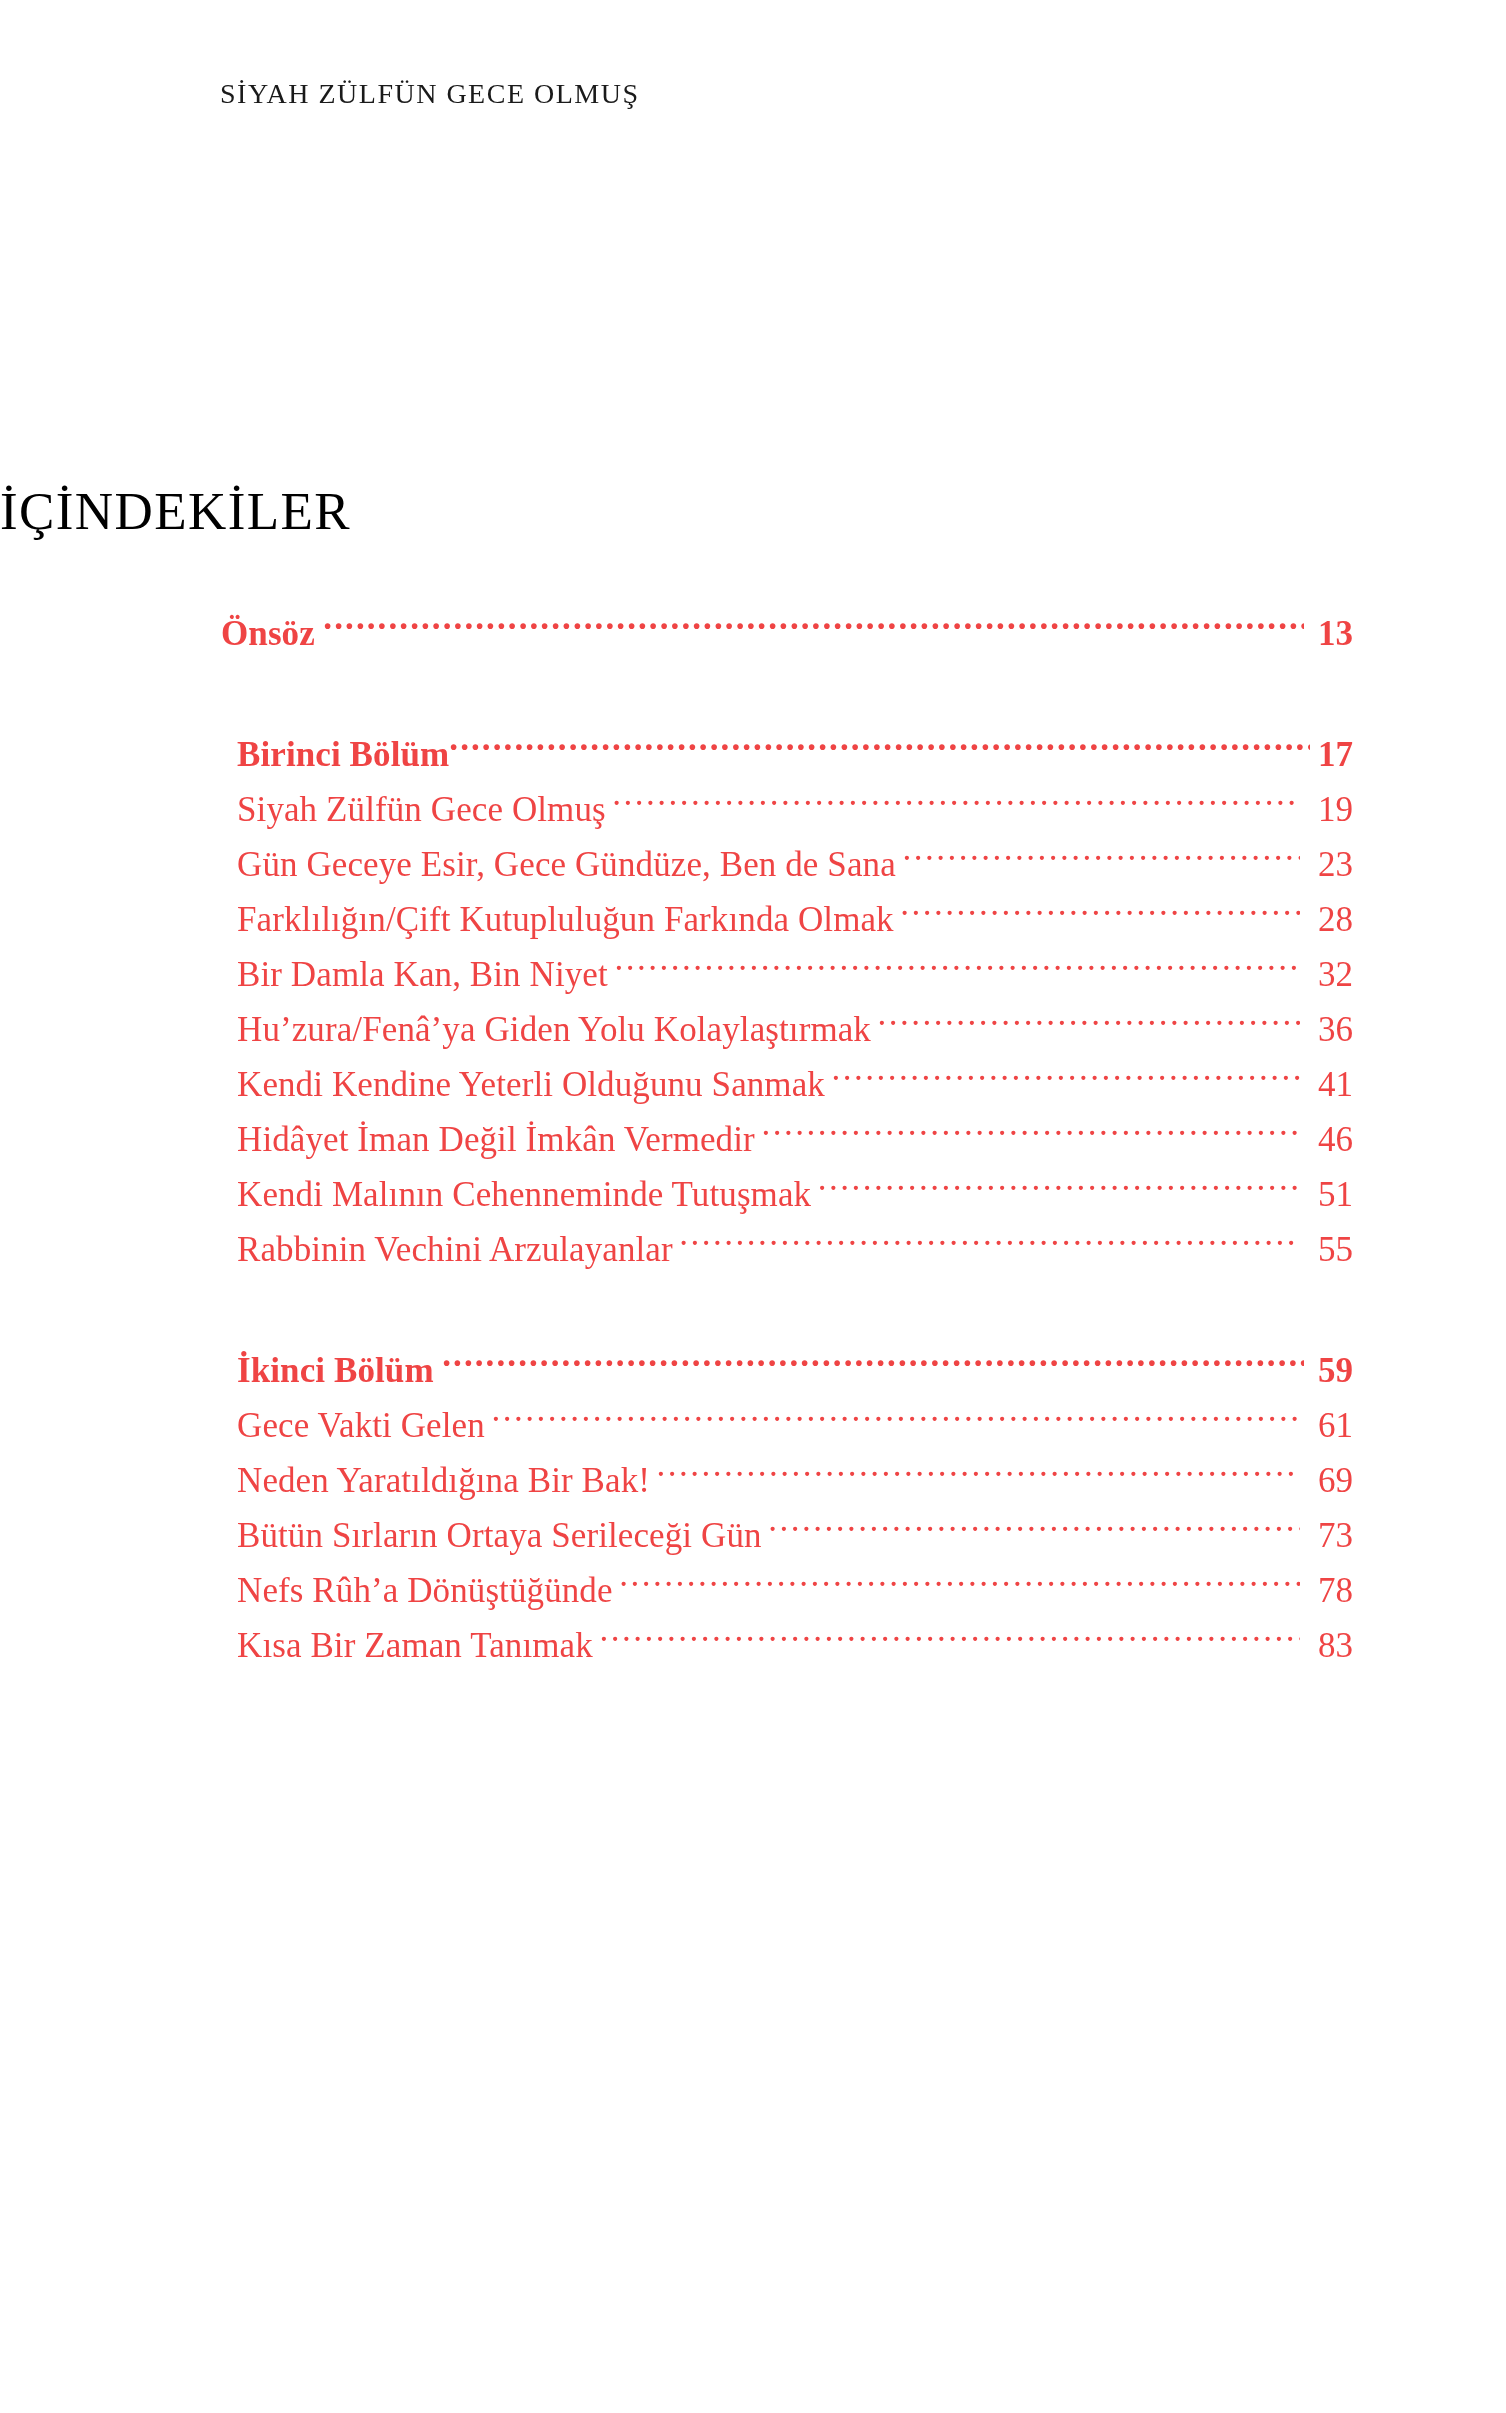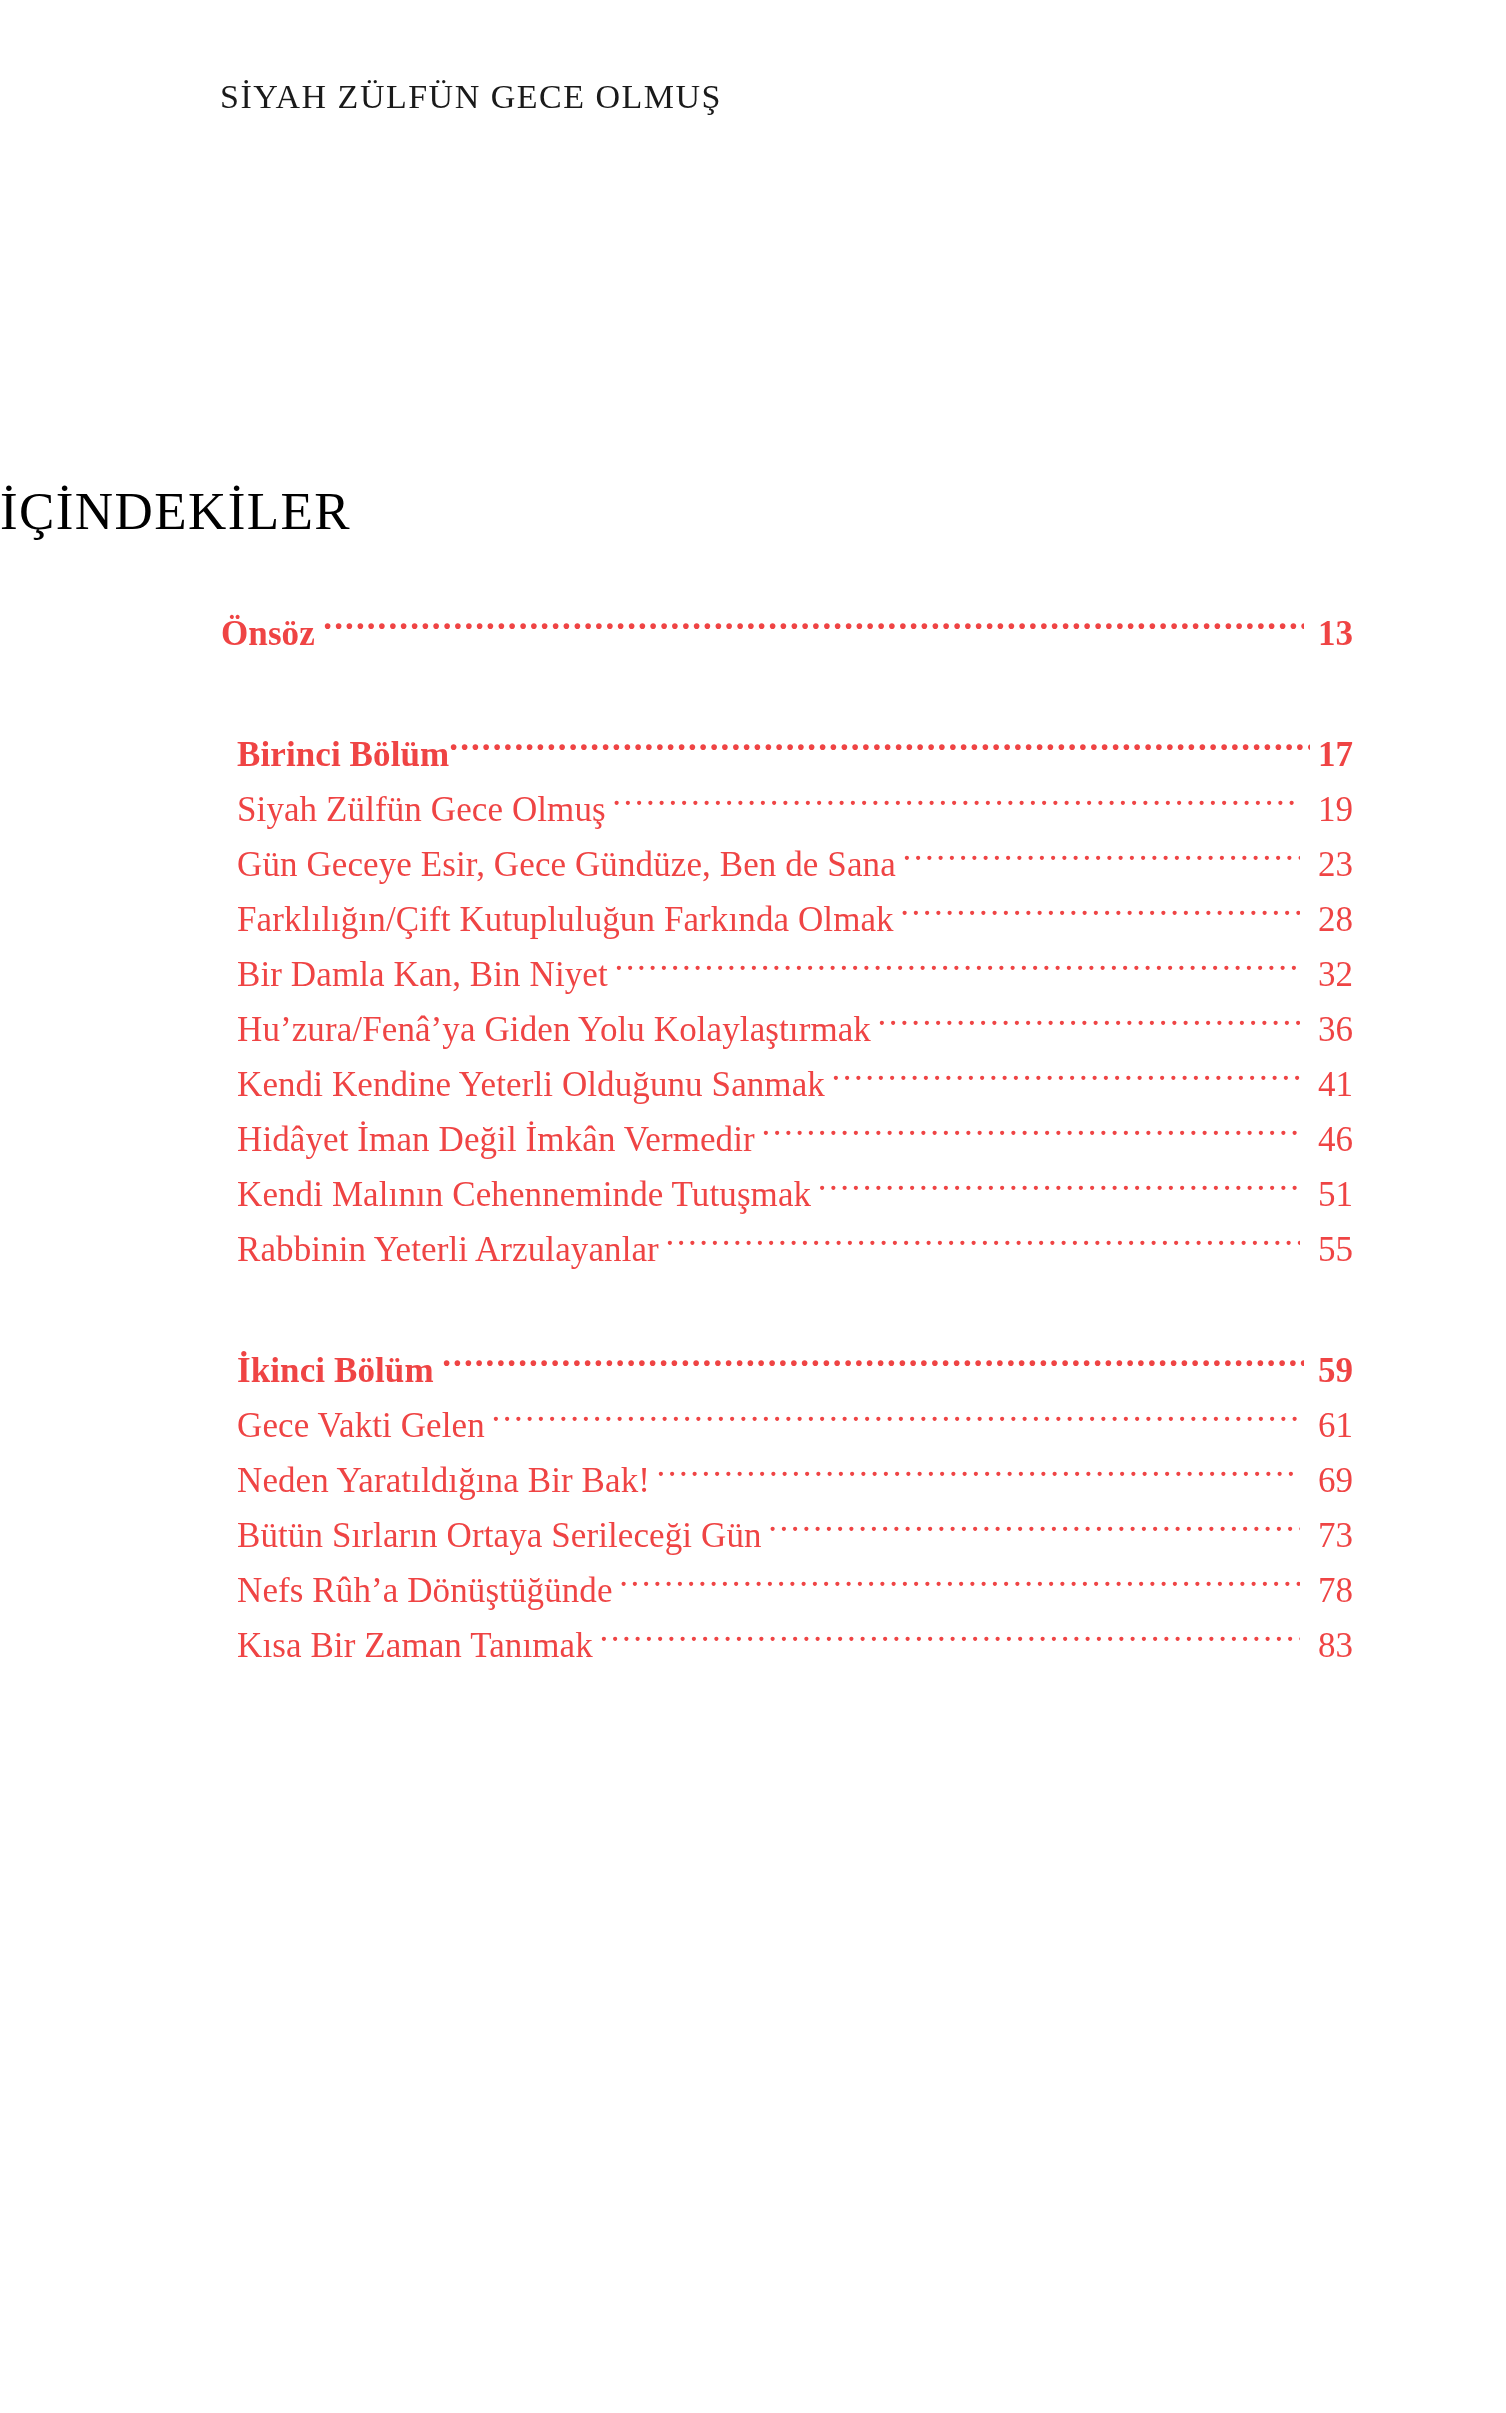--- a/index.html
+++ b/index.html
@@ -20,21 +20,21 @@
     position: absolute;
     inset: 0;
     background: #ffffff;
   }
 
   
   .running-header {
     position: absolute;
     left: 220px;
     top: 78px;
-    font-size: 34px;
+    font-size: 28px;
     letter-spacing: 1.5px;
     font-weight: 400;
     white-space: nowrap;
     color: #1a1a1a;
   }
 
   
   .toc-title {
     position: absolute;
     left: 0;
@@ -182,21 +182,21 @@
           <span class="label">Hidâyet İman Değil İmkân Vermedir</span>
           <span class="leader"></span>
           <span class="pageno">46</span>
         </div>
         <div class="toc-entry normal">
           <span class="label">Kendi Malının Cehenneminde Tutuşmak</span>
           <span class="leader"></span>
           <span class="pageno">51</span>
         </div>
         <div class="toc-entry normal">
-          <span class="label">Rabbinin Yeterli Arzulayanlar</span>
+          <span class="label">Rabbinin Vechini Arzulayanlar</span>
           <span class="leader"></span>
           <span class="pageno">55</span>
         </div>
       </div>
       <div class="toc-group">
         <div class="toc-entry section spaced">
           <span class="label">İkinci Bölüm</span>
           <span class="leader"></span>
           <span class="pageno">59</span>
         </div>

